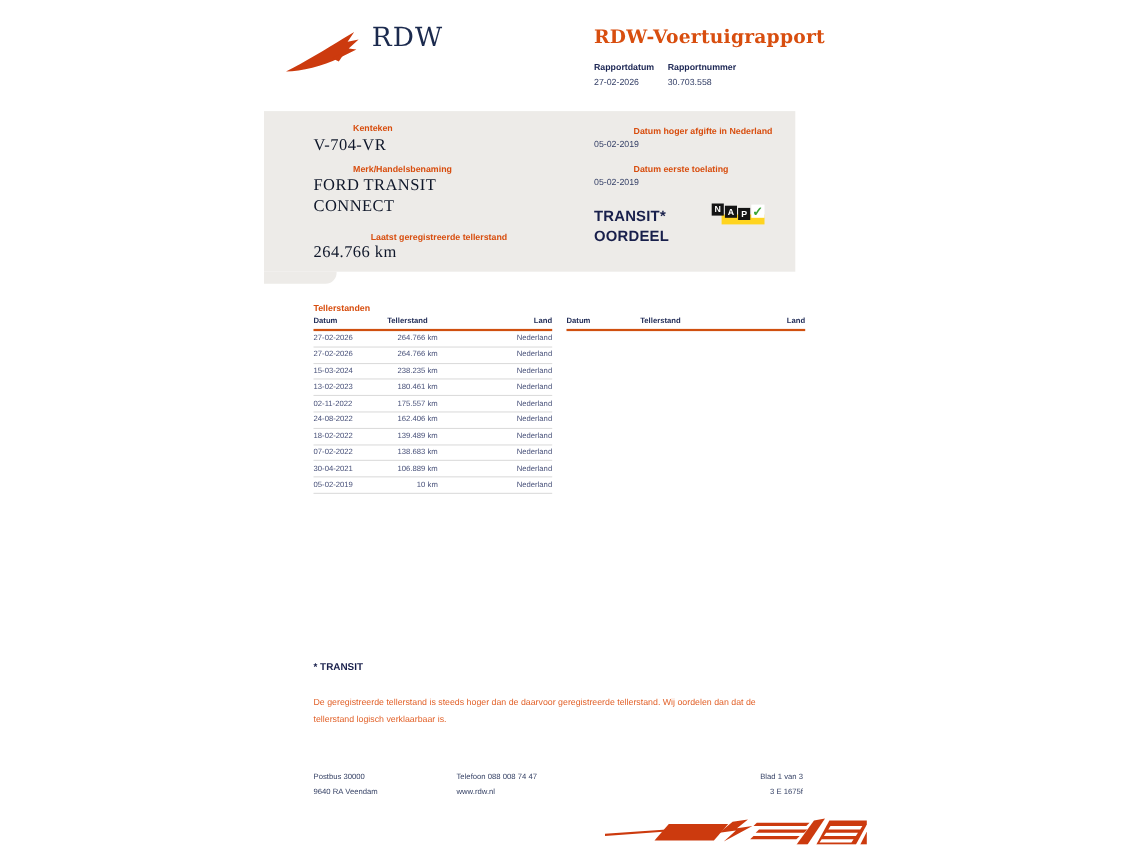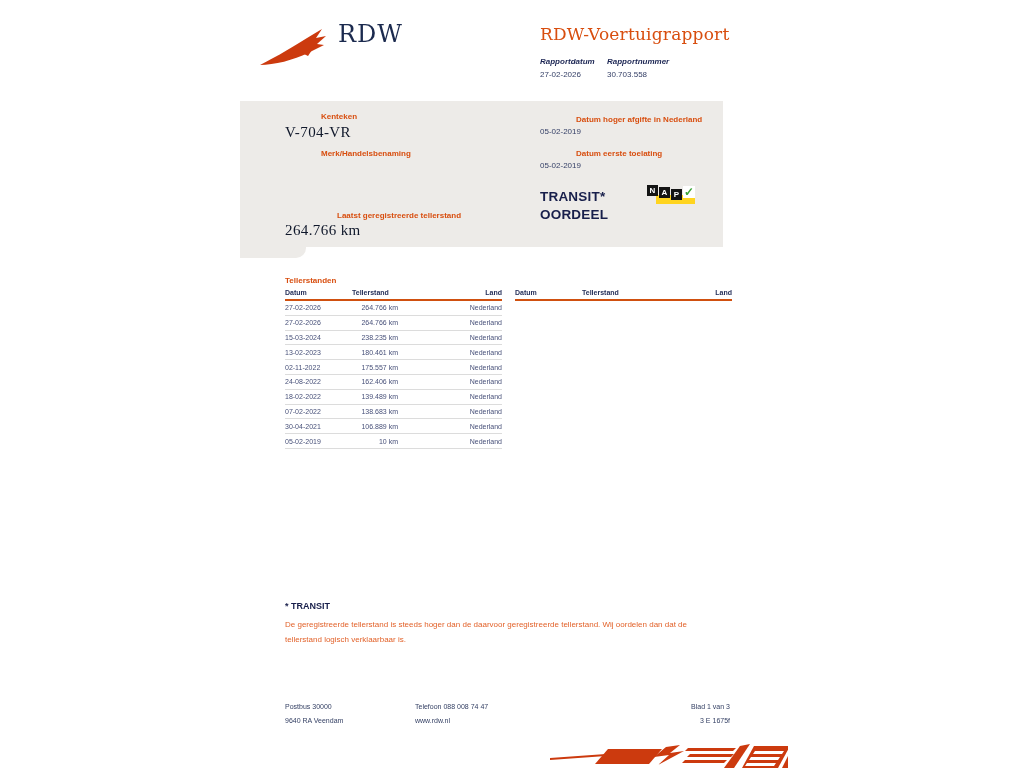--- a/index.html
+++ b/index.html
@@ -10,24 +10,24 @@
   }
   
   .logo-svg { position:absolute; left:258px; top:22px; width:76px; height:48px; }
   .wordmark {
     position:absolute; left:338px; top:20px;
     font-family:"DejaVu Serif", serif; font-size:24px; letter-spacing:1px;
     color:#1b2a4e; font-weight:500;
   }
   .report-title {
     position:absolute; left:540px; top:24px;
-    font-family:"DejaVu Serif", serif; font-size:17px; font-weight:normal;
+    font-family:"DejaVu Serif", serif; font-size:17px; font-weight:bold;
     color:#d84e0f; letter-spacing:0.2px;
   }
-  .meta-label { font-size:8px; font-weight:bold; color:#1b2553;font-style:italic; }
+  .meta-label { font-size:8px; font-weight:bold; color:#1b2553; }
   .meta-value { font-size:8px; color:#343f66; margin-top:4px; }
   .meta-date  { position:absolute; left:540px; top:57px; }
   .meta-num   { position:absolute; left:607px; top:57px; }
 
   
   .graybox { position:absolute; left:240px; top:101px; width:483px; height:146px; background:#edebe8; }
   .graybox-tab { position:absolute; left:240px; top:247px; width:66px; height:11px; background:#edebe8; border-bottom-right-radius:10px; }
   .lab { font-size:8px; font-weight:bold; color:#d84e0f;margin-left:36px; }
   .serif-val { font-family:Liberation Serif, serif; font-size:15px; color:#0f172a; letter-spacing:0.4px; }
   .sans-val  { font-size:8px; color:#343f66; }
@@ -68,21 +68,21 @@
     display:grid; grid-template-columns:67px 46px 1fr; align-items:center;
     height:14.8px; border-bottom:1px solid #dcdcdc;
     font-size:7px; color:#475079;
   }
   .c-tell { text-align:right; }
   .c-land { text-align:right; }
 
   
   .footnote { position:absolute; left:285px; top:601px; width:428px; }
   .footnote-title { font-size:9px; font-weight:bold; color:#181f4b; }
-  .footnote-text { margin-top:6px; font-size:8px; line-height:15px; color:#e2622a; }
+  .footnote-text { margin-top:20px; font-size:8px; line-height:15px; color:#e2622a; }
 
   
   .footer-col { position:absolute; top:700px; font-size:7px; color:#333f63; line-height:14px; }
   .f-left { left:285px; }
   .f-mid  { left:415px; }
   .f-right { right:294px; text-align:right; }
   .f-link { color:#333f63; text-decoration:none; }
 
   
   .bottom-graphic { position:absolute; left:548px; top:742px; width:240px; height:26px; }
@@ -108,20 +108,21 @@
     <div class="meta-value">30.703.558</div>
   </div>
 
   <div class="graybox"></div>
   <div class="graybox-tab"></div>
 
   <div class="lab bx-kenteken-lab">Kenteken</div>
   <div class="serif-val bx-kenteken">V-704-VR</div>
 
   <div class="lab bx-merk-lab">Merk/Handelsbenaming</div>
+  <div class="serif-val bx-merk">FORD TRANSIT CONNECT</div>
 
   <div class="lab bx-tell-lab">Laatst geregistreerde tellerstand</div>
   <div class="serif-val bx-tell">264.766 km</div>
 
   <div class="lab bx-afgifte-lab">Datum hoger afgifte in Nederland</div>
   <div class="sans-val bx-afgifte">05-02-2019</div>
 
   <div class="lab bx-toelating-lab">Datum eerste toelating</div>
   <div class="sans-val bx-toelating">05-02-2019</div>
 

